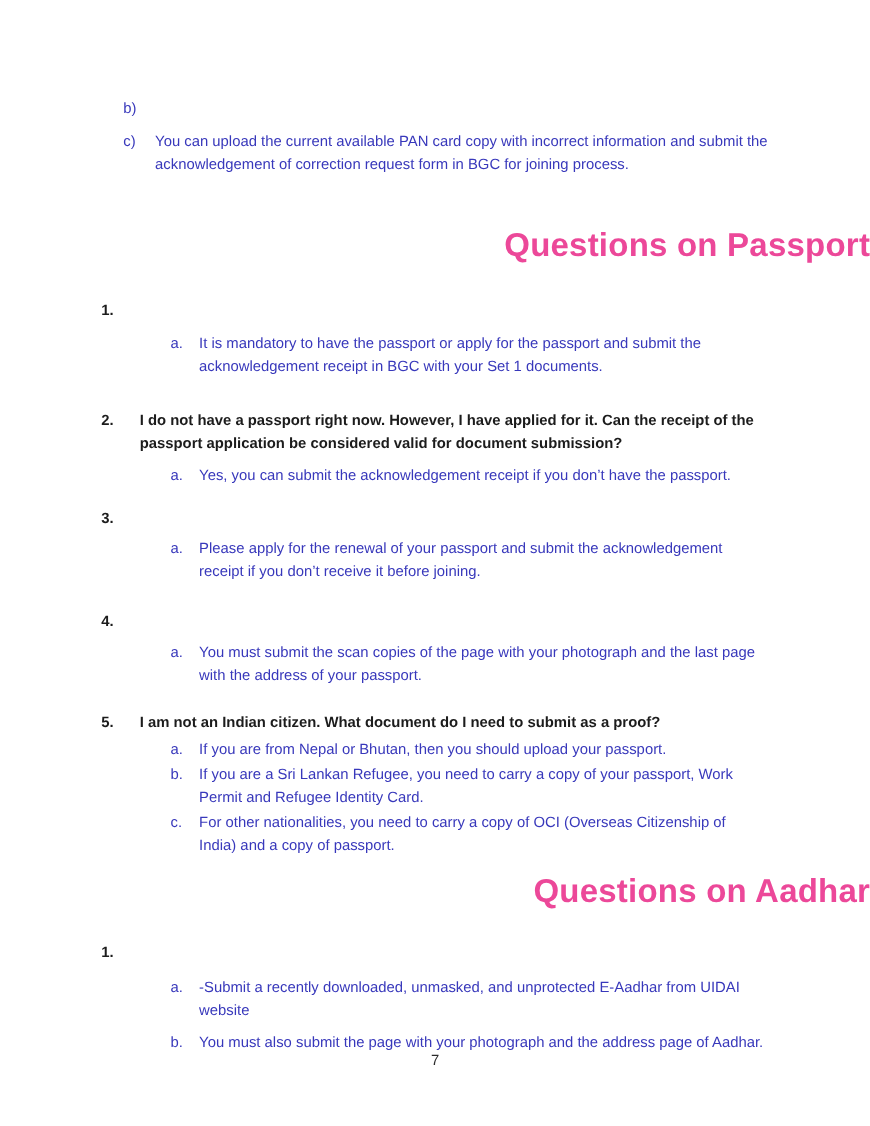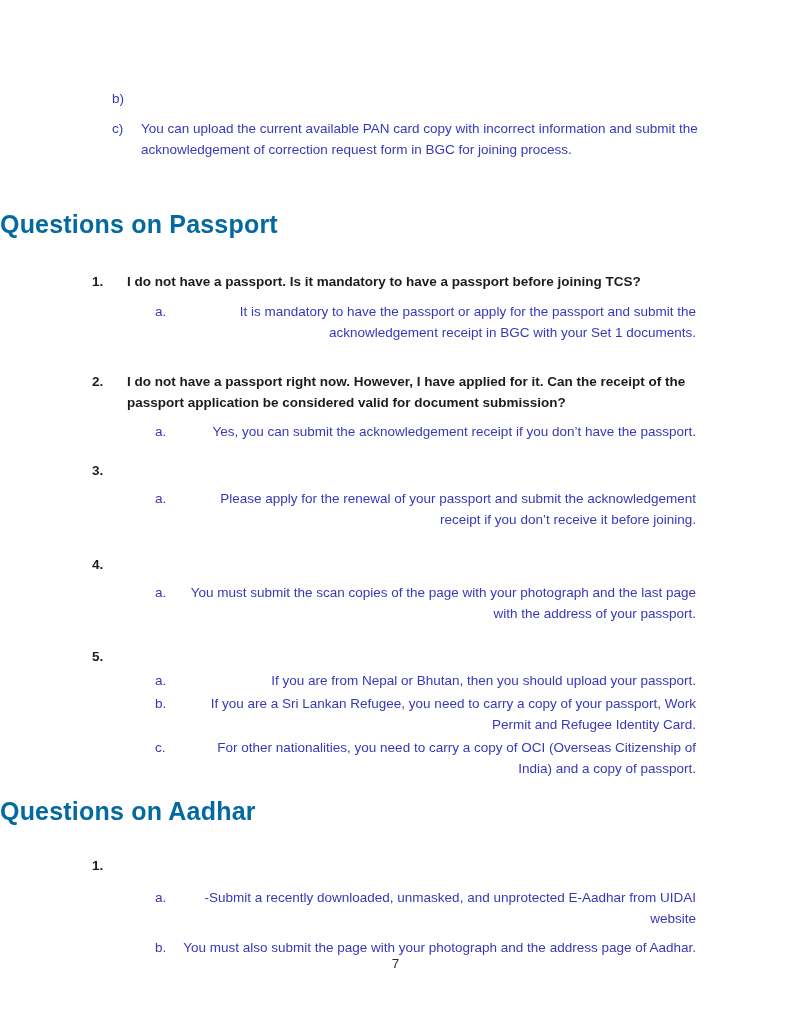--- a/index.html
+++ b/index.html
@@ -14,35 +14,35 @@
     color: #1c1c1c;
     overflow: hidden;
     margin: 0 auto;
   }
   .blue { color: #3838bb; }
   .intro { padding-top: 88px; margin-left: 112px; margin-right: 88px; }
   .intro .li { display: flex; }
   .intro .li + .li { margin-top: 9px; }
   .marker { width: 29px; flex-shrink: 0; }
   .section-title {
-    text-align: left;
-    font-size: 25px;
+    text-align: right;
+    font-size: 30px;
     line-height: 34px;
     font-weight: bold;
-    color: #0369a1;
+    color: #ec4899;
     margin: 0;
     letter-spacing: 0.2px;
   }
   .question { margin-left: 92px; margin-right: 95px; }
   .q-row { display: flex; font-weight: bold; color: #1c1c1c; }
   .q-num { width: 35px; flex-shrink: 0; }
   .question.tight .q-num { width: 18px; }
   .ans-row { display: flex; margin-left: 63px; color: #3838bb; }
   .ans-marker { width: 26px; flex-shrink: 0; }
-  .ans-text { flex: 1; text-align: right; }
+  .ans-text { flex: 1; }
   .answers.compact .ans-row + .ans-row { margin-top: 2px; }
   .answers.spaced .ans-row + .ans-row { margin-top: 8px; }
   .page-number {
     position: absolute;
     bottom: 50px;
     left: 0;
     width: 100%;
     text-align: center;
     color: #2b2b2b;
   }
@@ -60,21 +60,20 @@
       <span class="marker blue">c)</span>
       <span class="blue">You can upload the current available PAN card copy with incorrect information and submit the acknowledgement of correction request form in BGC for joining process.</span>
     </div>
   </section>
 
   <h1 class="section-title" style="margin-top:47px">Questions on Passport</h1>
 
   <div class="question" style="margin-top:30px">
     <div class="q-row">
       <span class="q-num">1.</span>
-      <span class="q-text">I do not have a passport. Is it mandatory to have a passport before joining TCS?</span>
     </div>
     <div class="answers" style="margin-top:9px">
       <div class="ans-row">
         <span class="ans-marker">a.</span>
         <span class="ans-text">It is mandatory to have the passport or apply for the passport and submit the acknowledgement receipt in BGC with your Set 1 documents.</span>
       </div>
     </div>
   </div>
 
   <div class="question" style="margin-top:28px">
@@ -110,20 +109,21 @@
       <div class="ans-row">
         <span class="ans-marker">a.</span>
         <span class="ans-text">You must submit the scan copies of the page with your photograph and the last page with the address of your passport.</span>
       </div>
     </div>
   </div>
 
   <div class="question" style="margin-top:22px">
     <div class="q-row">
       <span class="q-num">5.</span>
+      <span class="q-text">I am not an Indian citizen. What document do I need to submit as a proof?</span>
     </div>
     <div class="answers compact" style="margin-top:3px">
       <div class="ans-row">
         <span class="ans-marker">a.</span>
         <span class="ans-text">If you are from Nepal or Bhutan, then you should upload your passport.</span>
       </div>
       <div class="ans-row">
         <span class="ans-marker">b.</span>
         <span class="ans-text">If you are a Sri Lankan Refugee, you need to carry a copy of your passport, Work Permit and Refugee Identity Card.</span>
       </div>

